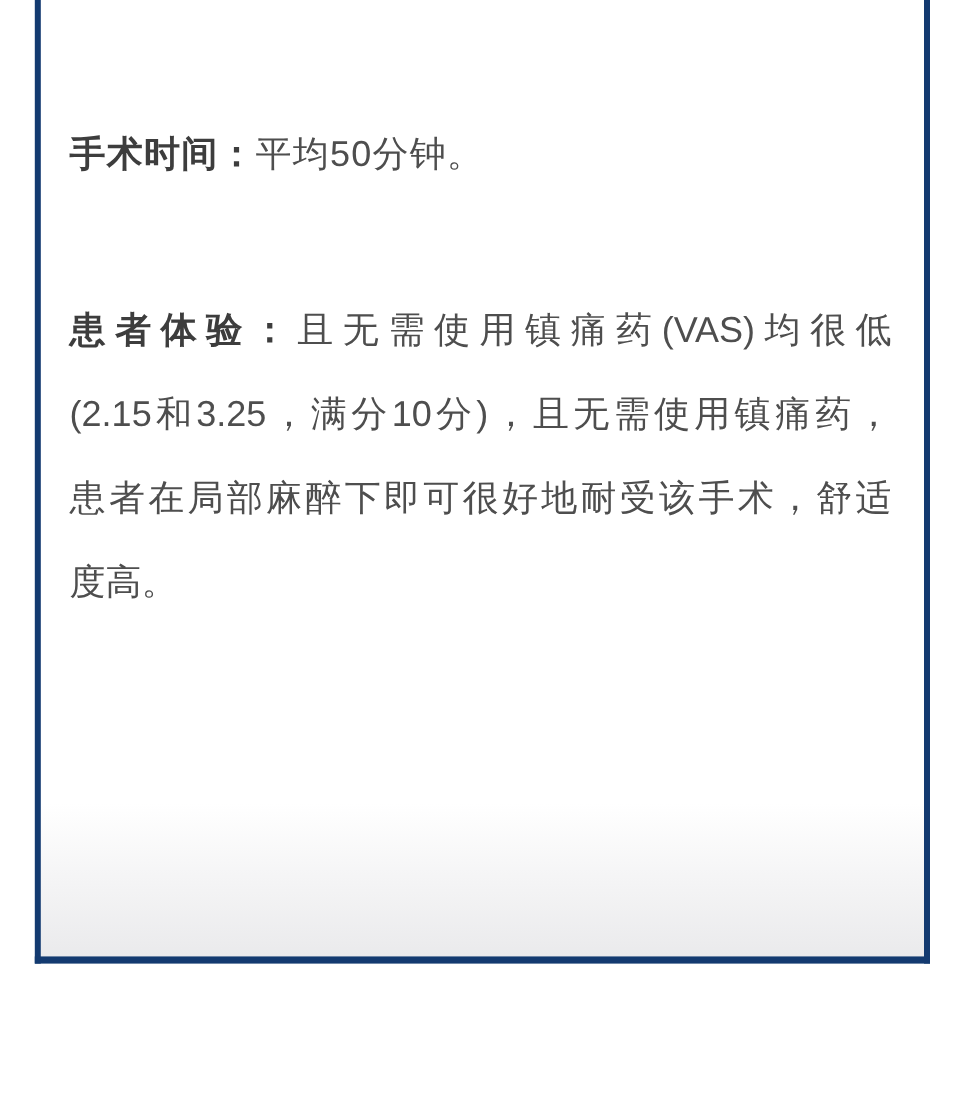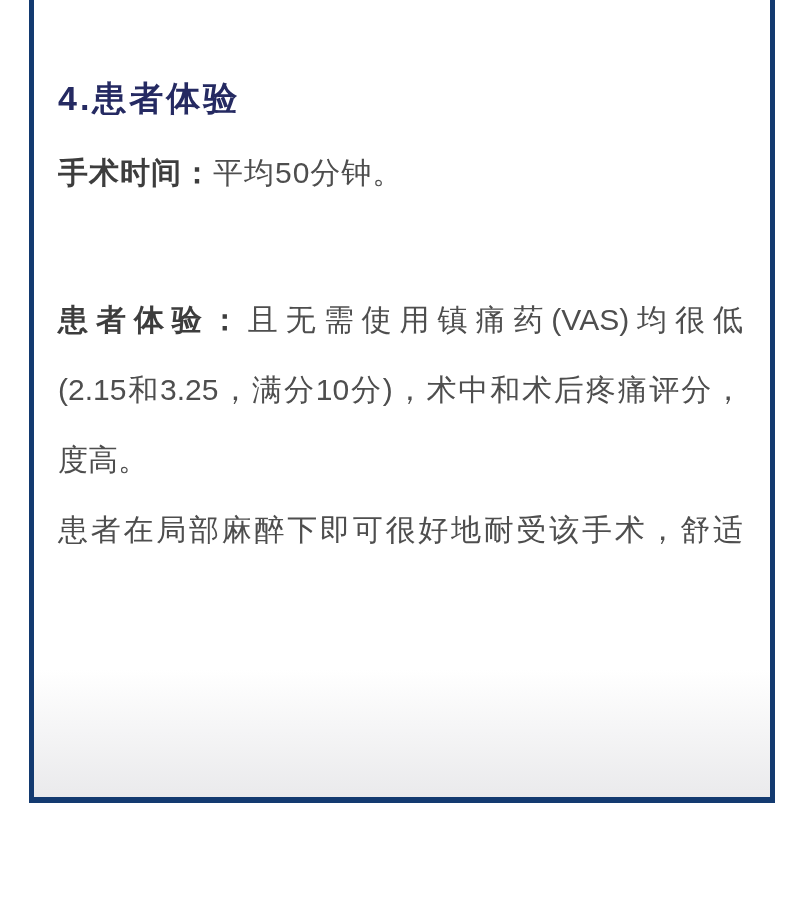--- a/index.html
+++ b/index.html
@@ -64,26 +64,25 @@
     text-align: left;
   }
 </style>
 </head>
 <body>
 
 <div class="page">
   <div class="card">
     <div class="card-inner">
 
-      <h2 class="heading">4.患者体验</h2>
 
       <p class="line-single"><span class="bold">手术时间：</span><span>平均50分钟。</span></p>
 
       <div class="para">
         <div class="pline just"><span class="bold">患者体验：</span><span>且无需使用镇痛药(VAS)均很低</span></div>
-        <div class="pline just">(2.15和3.25，满分10分)，术中和术后疼痛评分，</div>
+        <div class="pline just">(2.15和3.25，满分10分)，且无需使用镇痛药，</div>
+        <div class="pline just">患者在局部麻醉下即可很好地耐受该手术，舒适</div>
         <div class="pline last">度高。</div>
-        <div class="pline just">患者在局部麻醉下即可很好地耐受该手术，舒适</div>
       </div>
 
     </div>
   </div>
 </div>
 
 </body></html>

